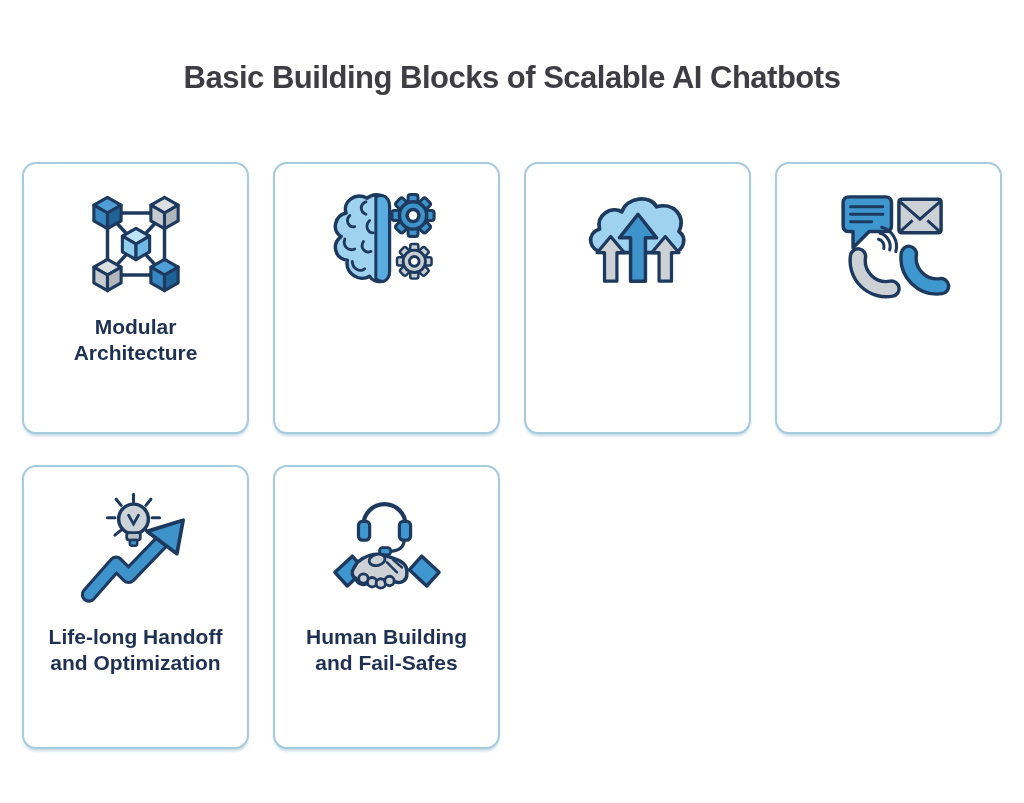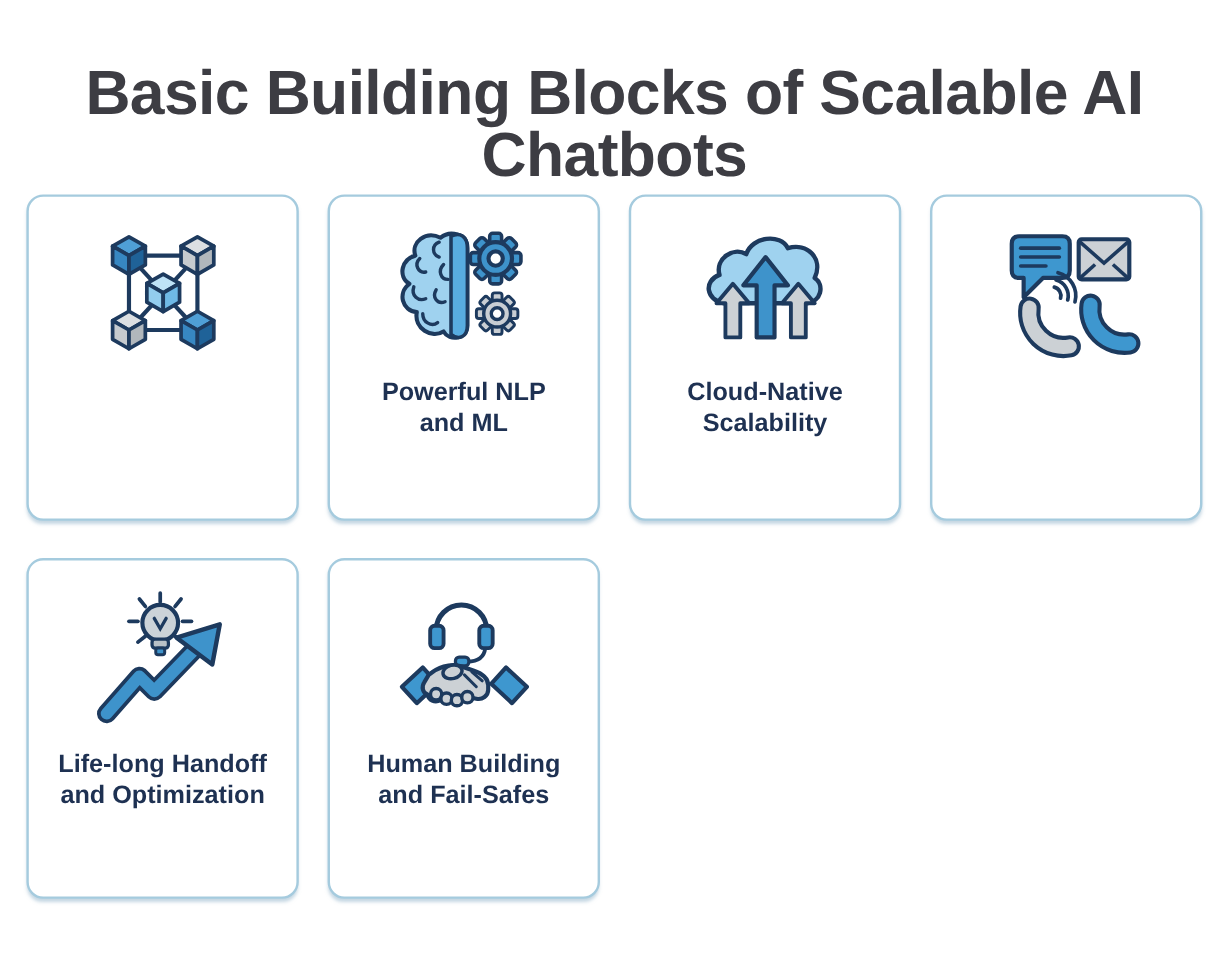--- a/index.html
+++ b/index.html
@@ -2,21 +2,21 @@
 <html><head>
 <meta charset="utf-8">
 <style>
   html,body{margin:0;padding:0;}
   body{
     width:1024px;height:803px;background:#ffffff;overflow:hidden;
     font-family:"Liberation Sans",sans-serif;
   }
   h1.title{
     margin:52px 20px 0;height:52px;line-height:52px;
-    text-align:center;font-size:52px;font-weight:700;letter-spacing:-0.5px;
+    text-align:center;font-size:31px;font-weight:700;letter-spacing:-0.5px;
     color:#3d3d43;
   }
   .cards-grid{
     margin-top:58px;padding:0 22px;
     display:grid;grid-template-columns:repeat(4,1fr);
     grid-template-rows:272px 284px;gap:31px 24px;
   }
   .card{
     background:#ffffff;border:2px solid #a5cbde;border-radius:14px;
     box-shadow:0 3px 3px -1px rgba(140,175,200,0.5);
@@ -78,20 +78,24 @@
               <path d="M73,75 L84,68.7 L84,81.3 L73,87.6 Z" fill="#1f6298"></path>
             </g>
           <g>
               <path d="M50,37.4 L61,43.7 L50,50 L39,43.7 Z" fill="#bfe3f7"></path>
               <path d="M39,43.7 L50,50 L50,62.6 L39,56.3 Z" fill="#93cdee"></path>
               <path d="M50,50 L61,43.7 L61,56.3 L50,62.6 Z" fill="#6fb9e6"></path>
             </g>
         </g>
       </svg>
     </div>
+    <div class="label-wrap">
+        <div class="label">Modular
+Architecture</div>
+      </div>
   </div>
 
   <div class="card">
     <div class="icon-wrap">
       <svg viewBox="0 0 100 100">
         <path d="M52,20 C52,10 40,8 34,13 C24,8 14,16 17,25 C8,27 5,39 13,44 C5,50 8,62 18,63 C16,74 28,81 36,76 C40,83 52,81 52,72 Z" fill="#9fd2ef" stroke="#1d3a5e" stroke-width="2.8" stroke-linejoin="round"></path>
         <path d="M41,12 C47,9 52,12 52,20 L52,72 C52,80 46,82 41,78 Z" fill="#58ace0" stroke="#1d3a5e" stroke-width="2.4"></path>
         <g fill="none" stroke="#1d3a5e" stroke-width="2.3" stroke-linecap="round">
           <path d="M33,16 C28,18 28,24 33,26"></path>
           <path d="M20,27 C16,31 19,37 24,36"></path>
@@ -115,39 +119,31 @@
             <rect x="-4" y="-17" width="8" height="34" rx="2"></rect>
             <rect x="-4" y="-17" width="8" height="34" rx="2" transform="rotate(45)"></rect>
             <rect x="-4" y="-17" width="8" height="34" rx="2" transform="rotate(90)"></rect>
             <rect x="-4" y="-17" width="8" height="34" rx="2" transform="rotate(135)"></rect>
           </g>
           <circle r="11" fill="#c9ced3" stroke="#1d3a5e" stroke-width="2.8"></circle>
           <circle r="4.8" fill="#ffffff" stroke="#1d3a5e" stroke-width="2.8"></circle>
         </g>
       </svg>
     </div>
-    <div class="label-wrap">
-        <div class="label">Powerful NLP
-and ML</div>
-      </div>
   </div>
 
   <div class="card">
     <div class="icon-wrap">
       <svg viewBox="0 0 100 100">
         <path d="M22,57 C10,55 8,42 19,38 C16,27 28,19 37,24 C41,12 60,10 65,20 C78,16 89,27 83,40 C90,45 87,56 78,57 Z" fill="#9fd2ef" stroke="#1d3a5e" stroke-width="3" stroke-linejoin="round"></path>
         <polygon points="28,44 39,57 33,57 33,80 23,80 23,57 17,57" fill="#ccd1d5" stroke="#1d3a5e" stroke-width="2.6" stroke-linejoin="round"></polygon>
         <polygon points="72,44 83,57 77,57 77,80 67,80 67,57 61,57" fill="#ccd1d5" stroke="#1d3a5e" stroke-width="2.6" stroke-linejoin="round"></polygon>
         <polygon points="50,26 65,45 56,45 56,80 44,80 44,45 35,45" fill="#3e93cb" stroke="#1d3a5e" stroke-width="2.8" stroke-linejoin="round"></polygon>
       </svg>
     </div>
-    <div class="label-wrap">
-        <div class="label">Cloud-Native
-Scalability</div>
-      </div>
   </div>
 
 
   <div class="card">
     <div class="icon-wrap">
       <svg viewBox="0 0 100 100">
         <path d="M18,12 h29 q5,0 5,5 v18 q0,5 -5,5 h-13 l-13,13 v-13 h-3 q-5,0 -5,-5 v-18 q0,-5 5,-5 z" fill="#3e97cf" stroke="#1d3a5e" stroke-width="2.8" stroke-linejoin="round"></path>
         <g stroke="#1d3a5e" stroke-width="2.4" stroke-linecap="round">
           <line x1="19" y1="20" x2="45" y2="20"></line>
             <line x1="19" y1="26" x2="45" y2="26"></line>

